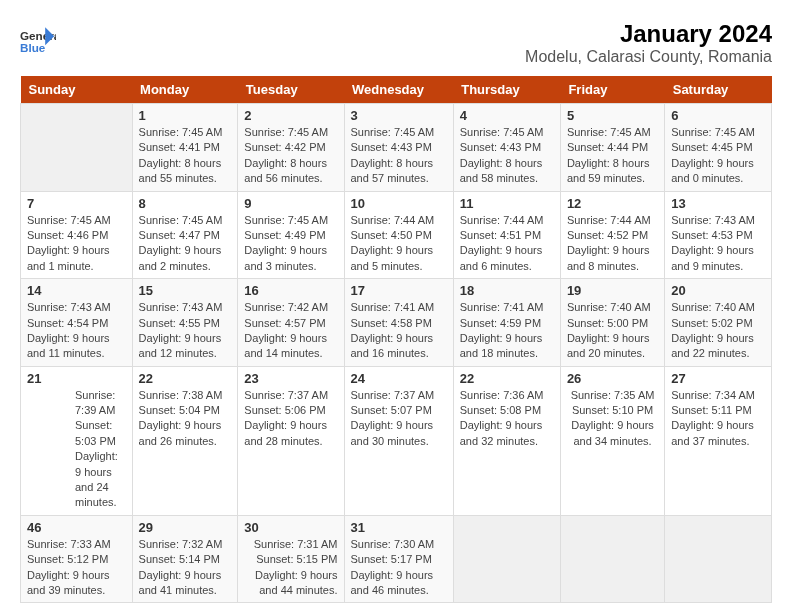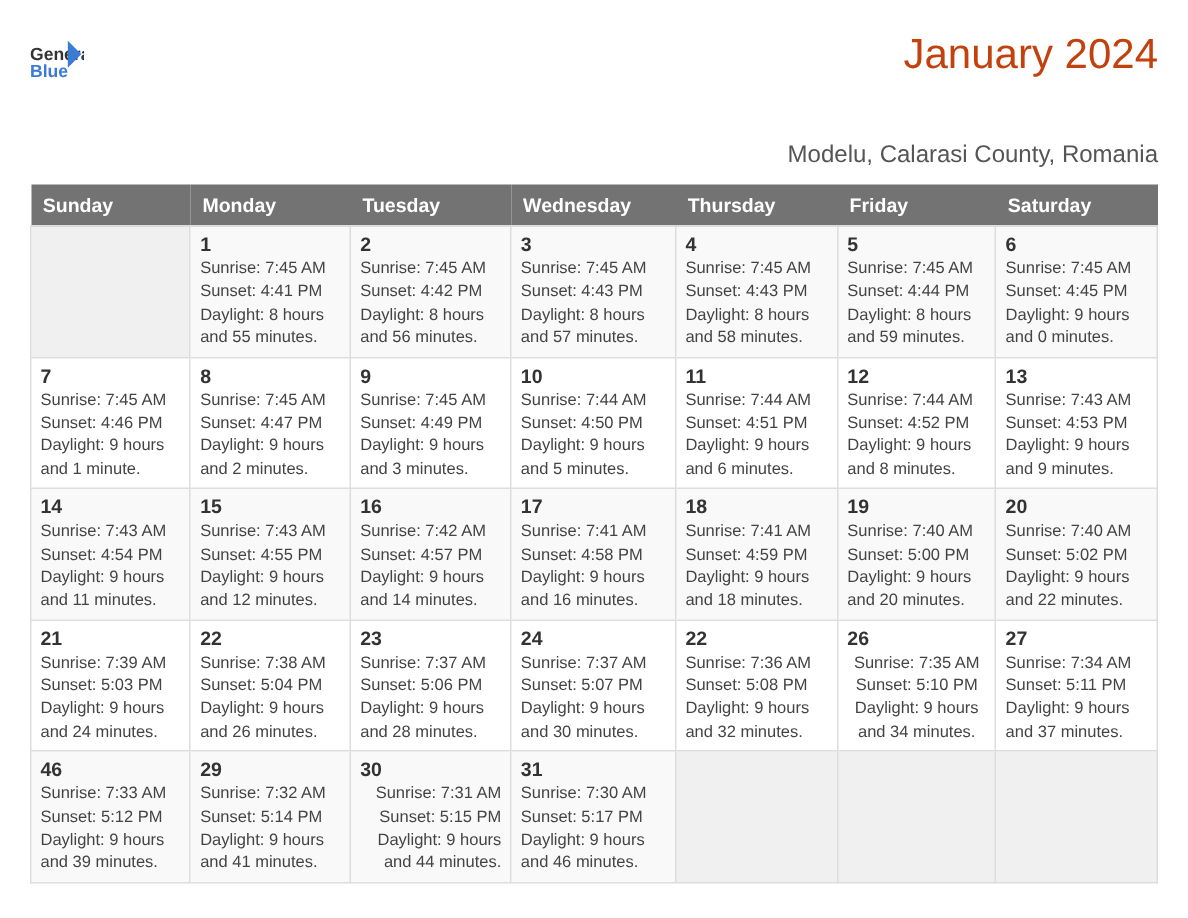--- a/index.html
+++ b/index.html
@@ -22,37 +22,36 @@
       gap: 4px;
     }
     .logo-icon {
       width: 36px;
       height: 36px;
     }
     .title-block {
       text-align: right;
     }
     .title-block h1 {
-      font-size: 28px;
-      font-weight: normal;
-      color: #c2410c;
+      font-size: 24px;
+      font-weight: bold;
+      color: #000000;
     }
     .title-block h2 {
       font-size: 16px;
       font-weight: normal;
       color: #555;
-      margin-top: 43px;
     }
     table {
       width: 100%;
       border-collapse: collapse;
       font-size: 11px;
     }
     thead tr th {
-      background-color: #737373;
+      background-color: #c2410c;
       color: #fff;
       text-align: left;
       padding: 6px 8px;
       font-size: 13px;
       font-weight: bold;
     }
     tbody tr td {
       border: 1px solid #ddd;
       vertical-align: top;
       padding: 4px 6px;
@@ -233,21 +232,21 @@
         <td>
           <div class="day-number">20</div>
           <div class="day-info" style="white-space: pre-line;">Sunrise: 7:40 AM
 Sunset: 5:02 PM
 Daylight: 9 hours and 22 minutes.</div>
         </td>
       </tr>
       <tr>
         <td>
           <div class="day-number">21</div>
-          <div class="day-info" style="white-space: pre-line;">Sunrise: 7:39 AM
+          <div class="day-info" style="white-space: pre-line; margin-left: 48px;">Sunrise: 7:39 AM
 Sunset: 5:03 PM
 Daylight: 9 hours and 24 minutes.</div>
         </td>
         <td>
           <div class="day-number">22</div>
           <div class="day-info" style="white-space: pre-line;">Sunrise: 7:38 AM
 Sunset: 5:04 PM
 Daylight: 9 hours and 26 minutes.</div>
         </td>
         <td>

